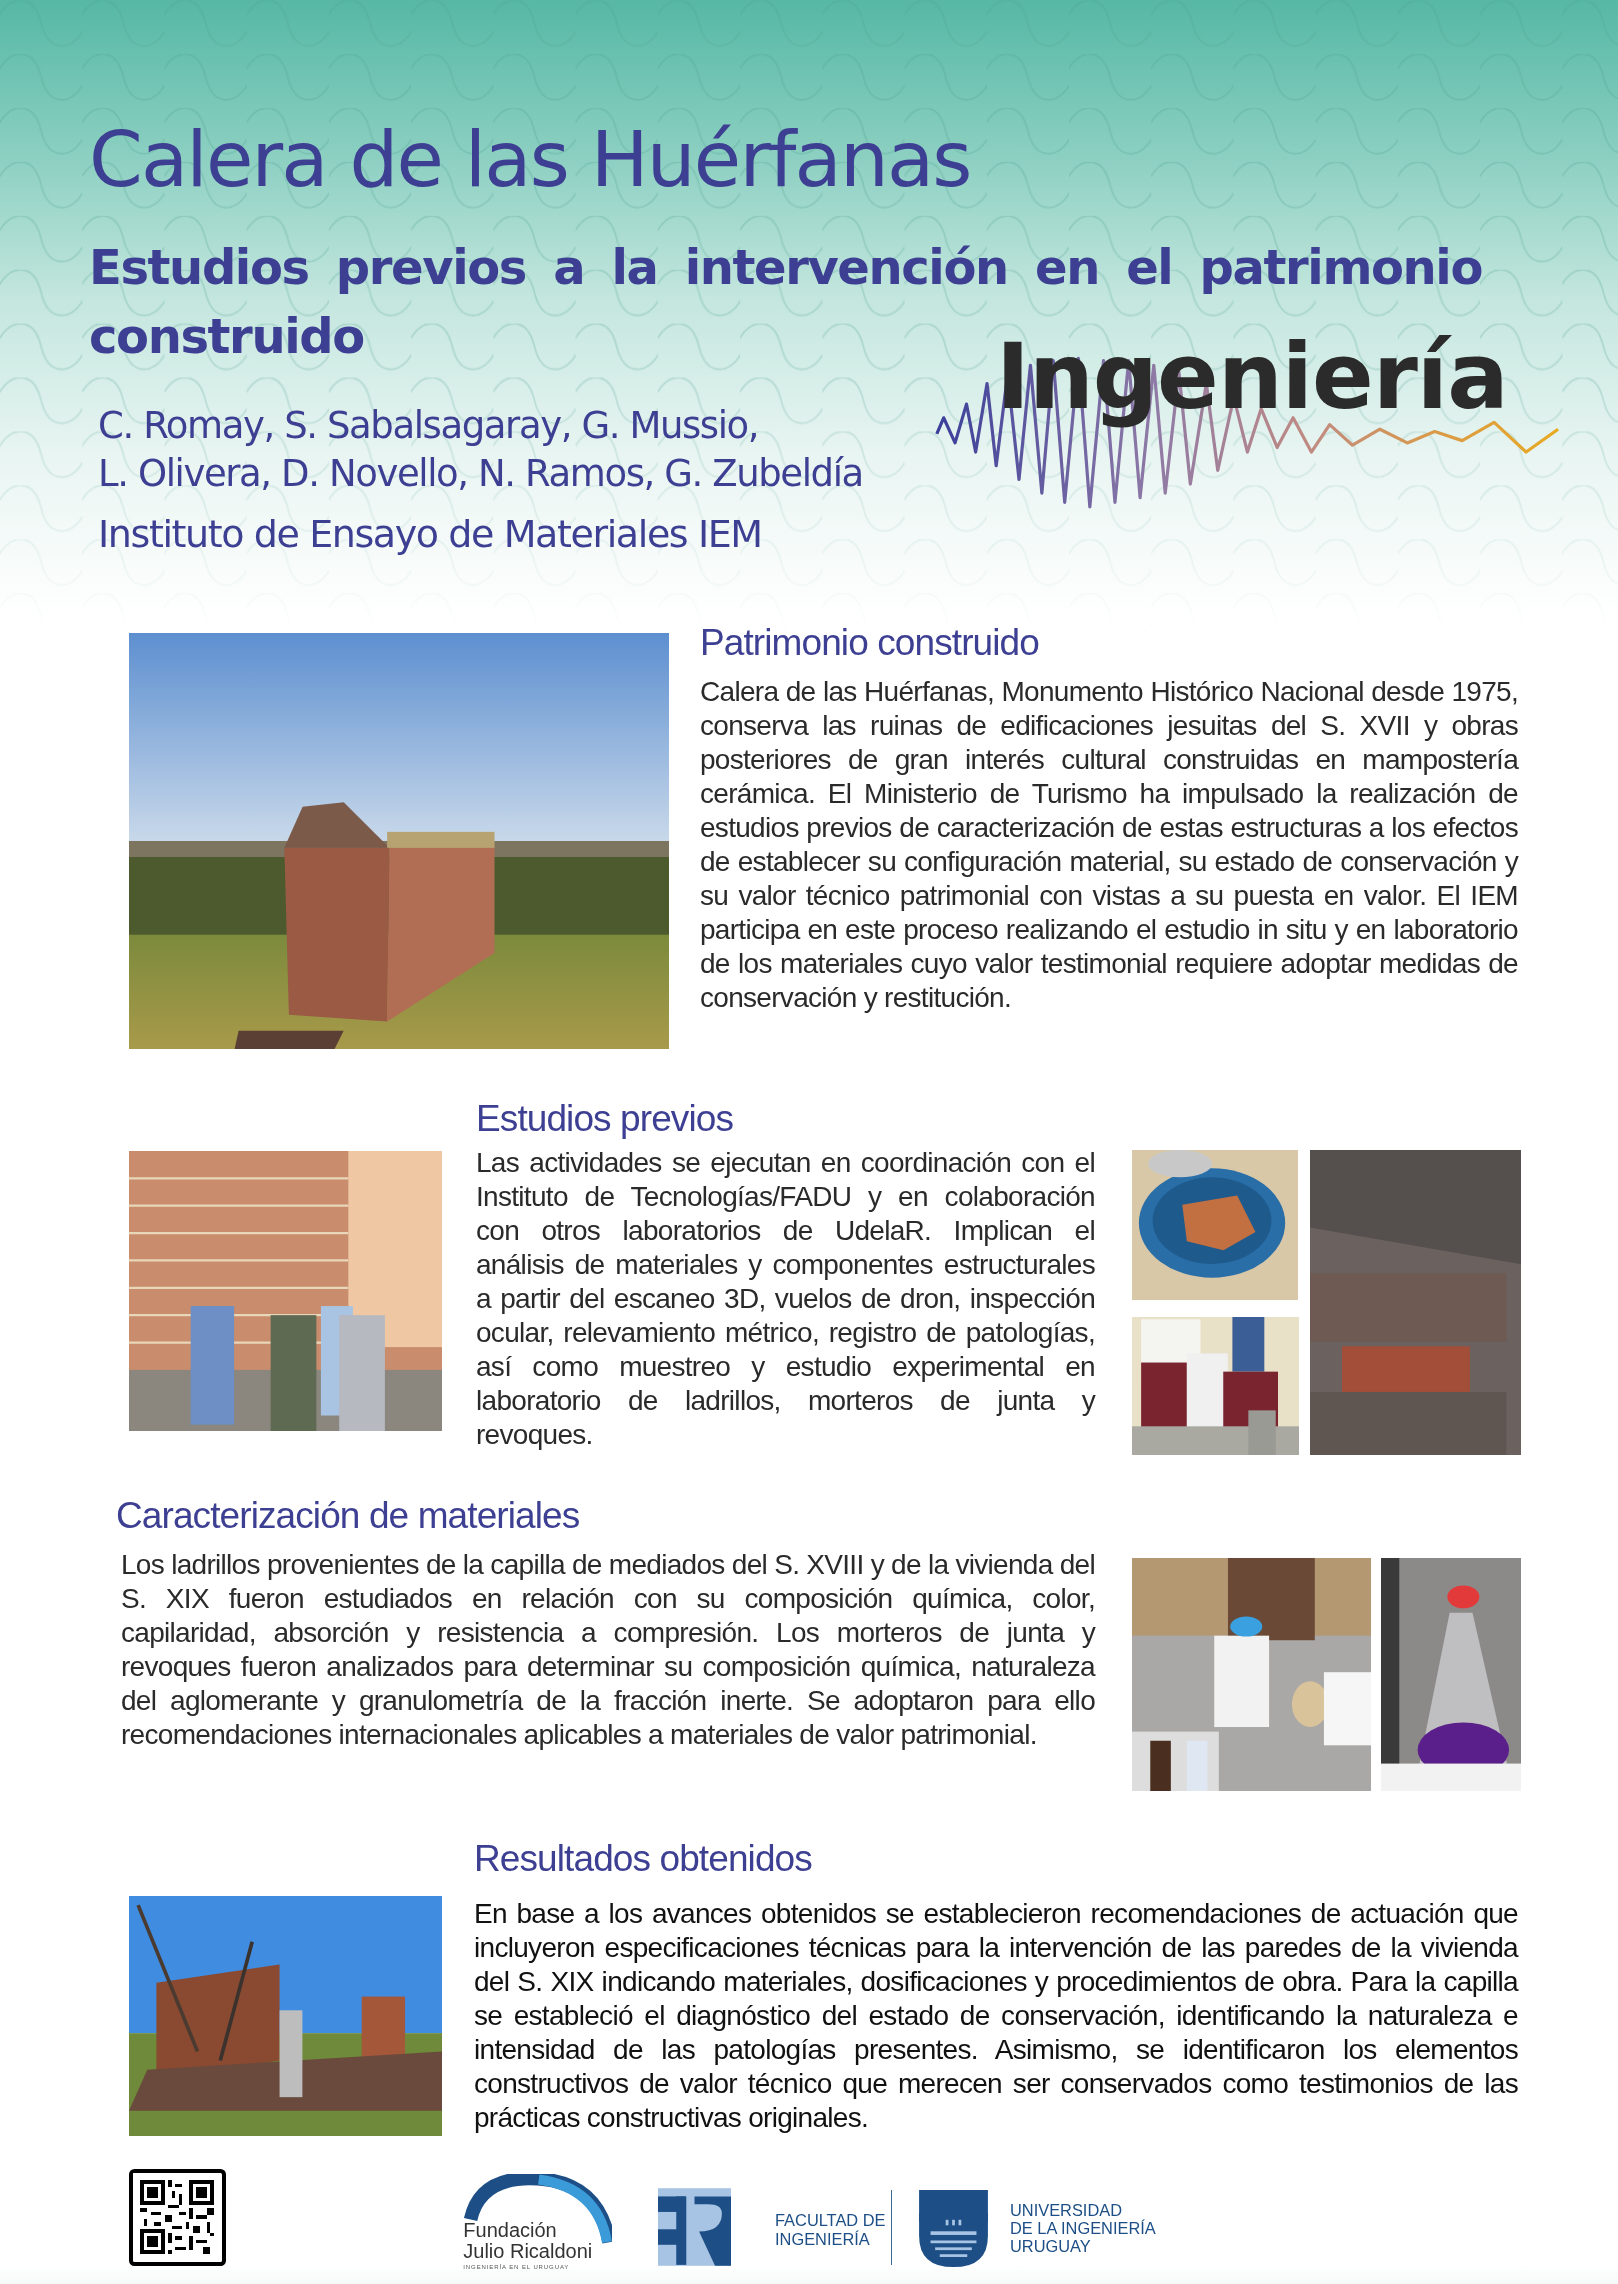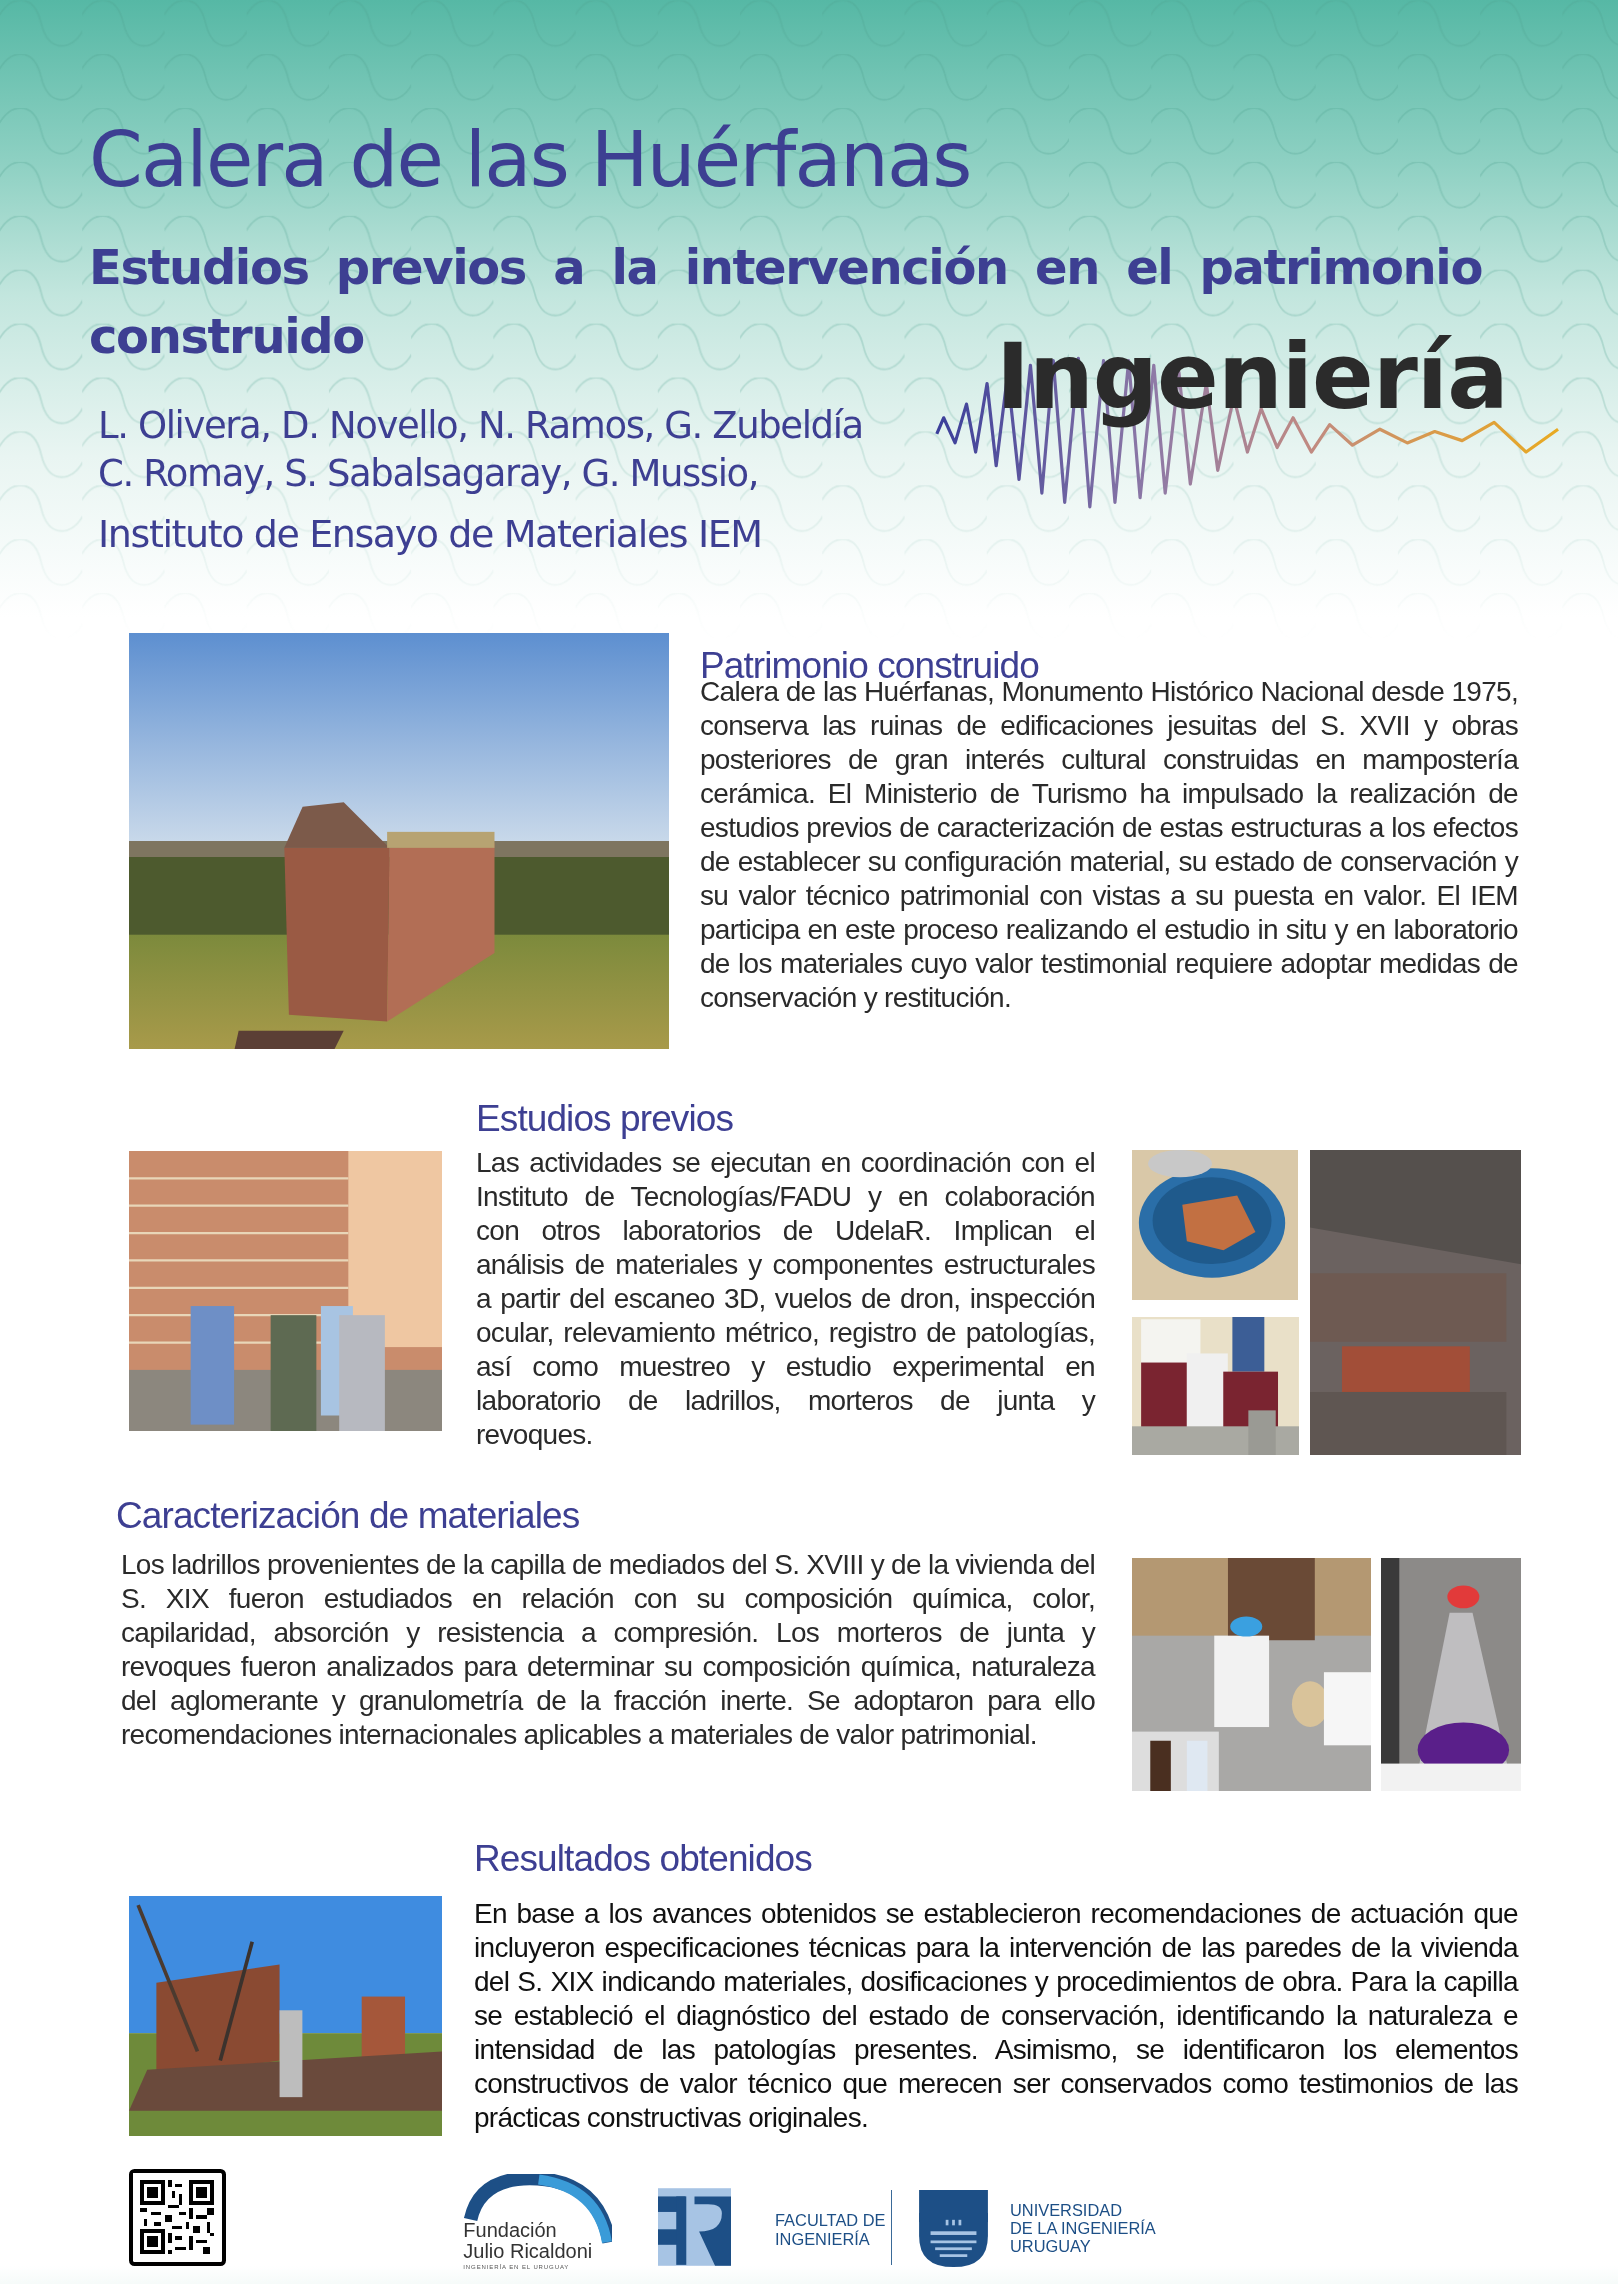--- a/index.html
+++ b/index.html
@@ -97,22 +97,22 @@
           <rect width="3544" height="355" fill="url(#fadeBot)"></rect>
         </mask>
     </defs>
     <rect y="70" width="3544" height="285" fill="url(#wp2)" mask="url(#mBot)"></rect>
   </svg>
 </div>
 
 <div class="abs title">Calera de las Huérfanas</div>
 <div class="abs subtitle">Estudios previos a la intervención en el patrimonio construido</div>
 <div class="abs authors">
+  <div>C. Romay, S. Sabalsagaray, G. Mussio,</div>
   <div>L. Olivera, D. Novello, N. Ramos, G. Zubeldía</div>
-  <div>C. Romay, S. Sabalsagaray, G. Mussio,</div>
 </div>
 <div class="abs institute">Instituto de Ensayo de Materiales IEM</div>
 
 <div class="abs logo">
   <svg class="abs" style="left:0;top:0;" width="640" height="201" viewBox="0 0 1400 440">
     <defs>
       <linearGradient id="lg" x1="0" y1="0" x2="1" y2="0">
         <stop offset="0" stop-color="#3b3f9a"></stop>
         <stop offset="0.35" stop-color="#8f7aa6"></stop>
         <stop offset="0.6" stop-color="#c08a82"></stop>
@@ -141,21 +141,21 @@
     <rect y="455" width="1182" height="40" fill="#7e7560"></rect>
     <rect y="490" width="1182" height="200" fill="#4d5a2e"></rect>
     <rect y="660" width="1182" height="250" fill="url(#grass1)"></rect>
     <polygon points="340,470 570,470 565,850 350,835" fill="#9a5a44"></polygon>
     <polygon points="570,470 800,460 800,700 565,850" fill="#b26e55"></polygon>
     <polygon points="380,380 470,370 570,470 340,470" fill="#7c5a4a"></polygon>
     <rect x="565" y="435" width="235" height="35" fill="#b7a372"></rect>
     <polygon points="240,870 470,870 420,970 220,960" fill="#5b3f35"></polygon>
   </svg>
 </div>
-<div class="abs h2" style="left:700px;top:647px;">Patrimonio construido</div>
+<div class="abs h2" style="left:700px;top:624px;">Patrimonio construido</div>
 <div class="abs body-text" style="left:700px;top:675px;width:818px;">Calera de las Huérfanas, Monumento Histórico Nacional desde 1975, conserva las ruinas de edificaciones jesuitas del S. XVII y obras posteriores de gran interés cultural construidas en mampostería cerámica. El Ministerio de Turismo ha impulsado la realización de estudios previos de caracterización de estas estructuras a los efectos de establecer su configuración material, su estado de conservación y su valor técnico patrimonial con vistas a su puesta en valor. El IEM participa en este proceso realizando el estudio in situ y en laboratorio de los materiales cuyo valor testimonial requiere adoptar medidas de conservación y restitución.</div>
 
 <div class="abs h2" style="left:476px;top:1100px;">Estudios previos</div>
 <div class="photo" style="left:129px;top:1151px;width:313px;height:280px;">
   <svg width="313" height="280" viewBox="0 0 685 614" preserveAspectRatio="none">
     <rect width="685" height="614" fill="#c98c6c"></rect>
     <rect x="480" width="205" height="430" fill="#efc7a2"></rect>
     <g stroke="#e8d6b8" stroke-width="5">
       <line x1="0" y1="60" x2="480" y2="60"></line>
         <line x1="0" y1="120" x2="480" y2="120"></line>

